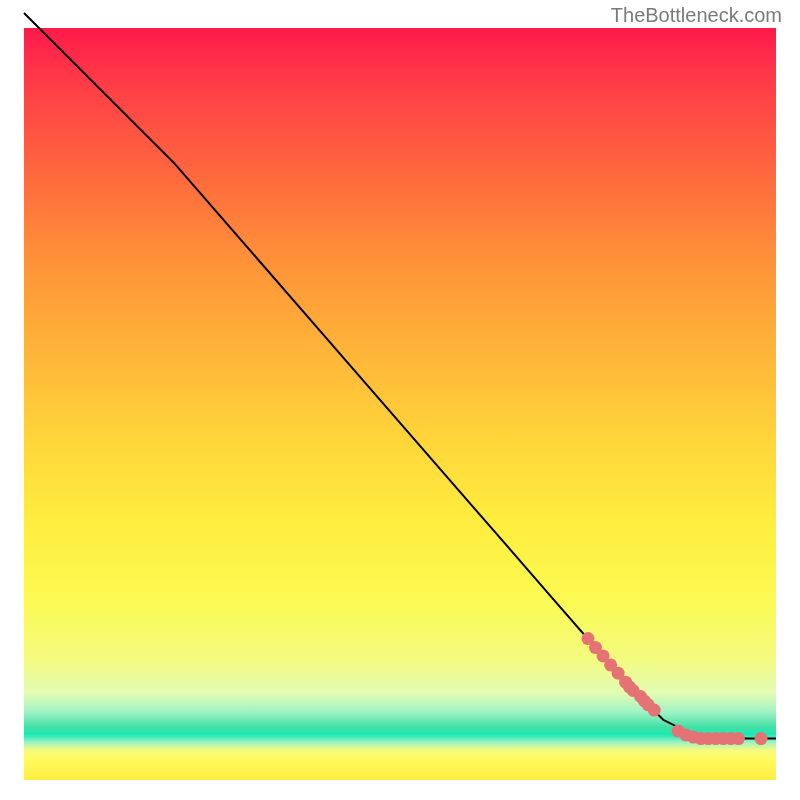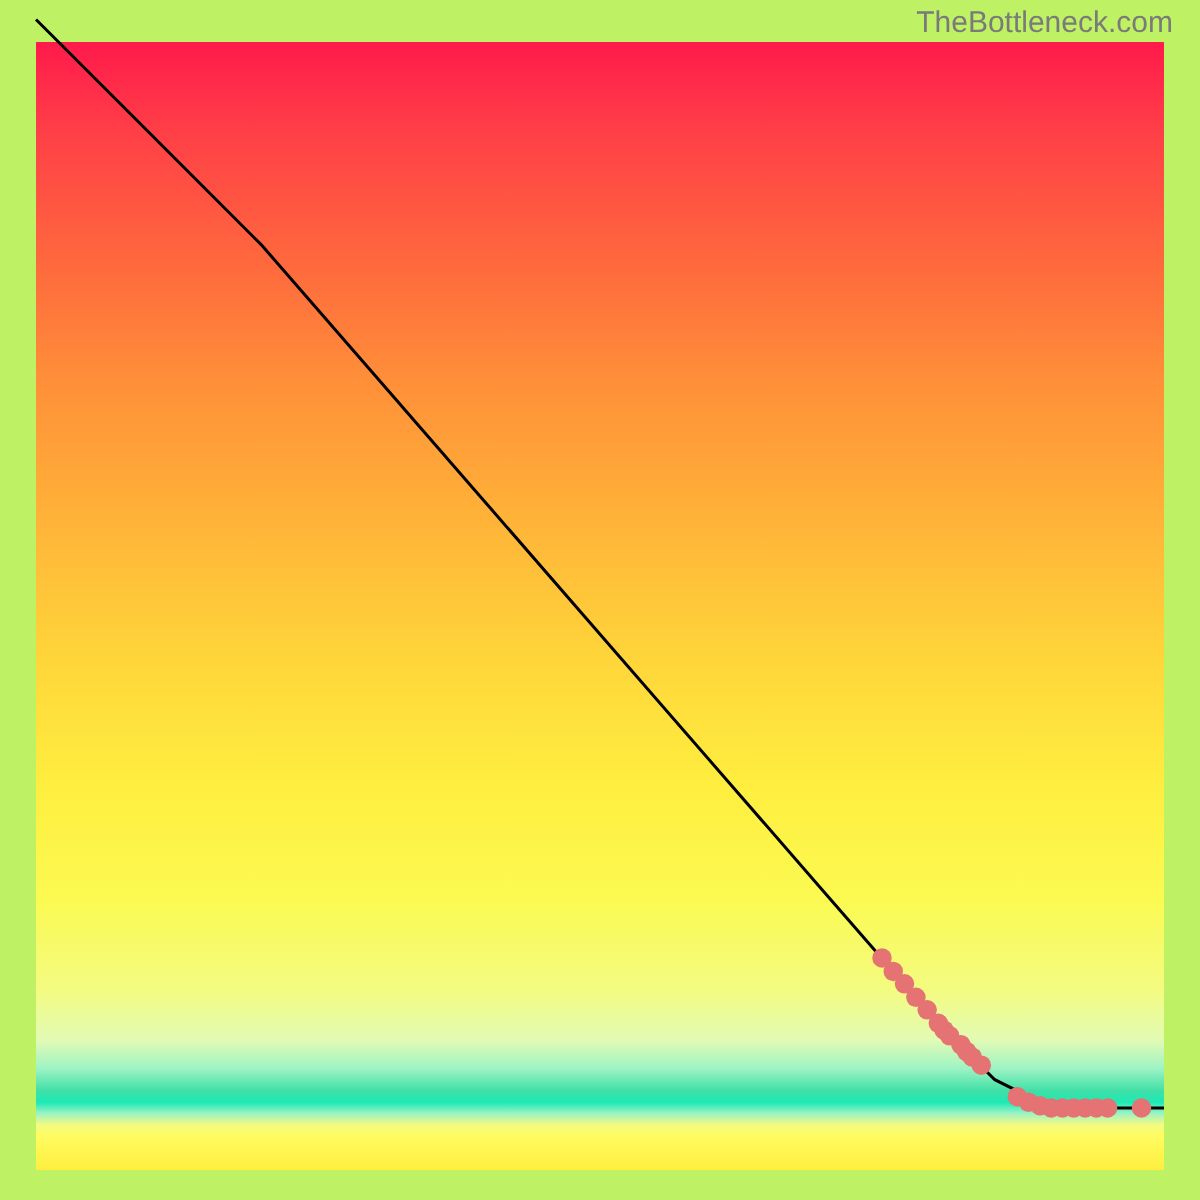--- a/index.html
+++ b/index.html
@@ -8,21 +8,21 @@
     width: 800px;
     height: 800px;
     background: #000;
     font-family: Arial, Helvetica, sans-serif;
     overflow: hidden;
   }
   .wrap {
     position: relative;
     width: 800px;
     height: 800px;
-    background: #bef264;
+    background: #ffffff;
   }
   .attribution {
     position: absolute;
     top: 4px;
     right: 18px;
     color: #7a7a7a;
     font-size: 20px;
     font-family: Arial, Helvetica, sans-serif;
   }
   .plot {

